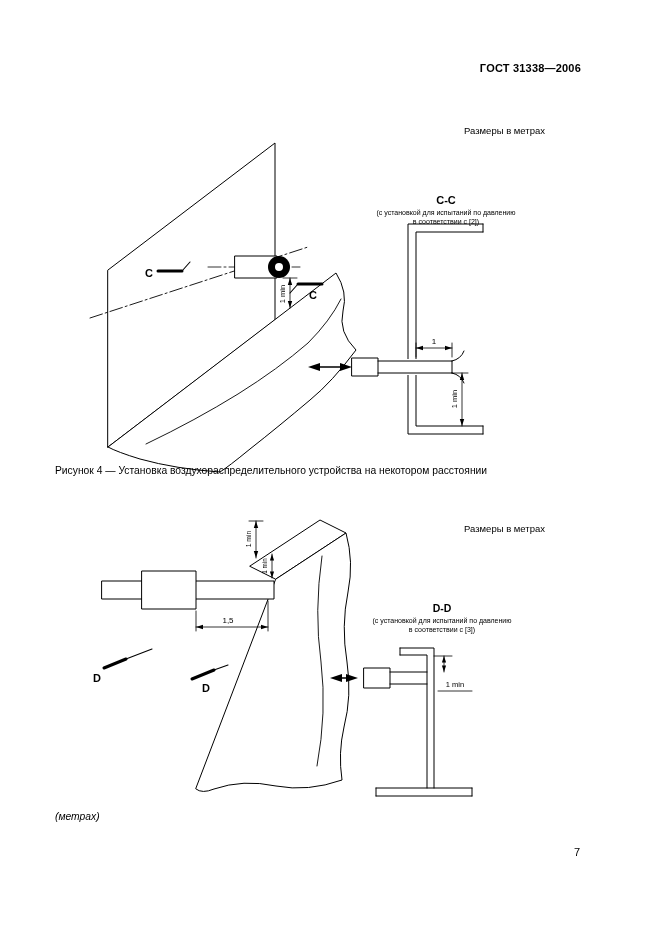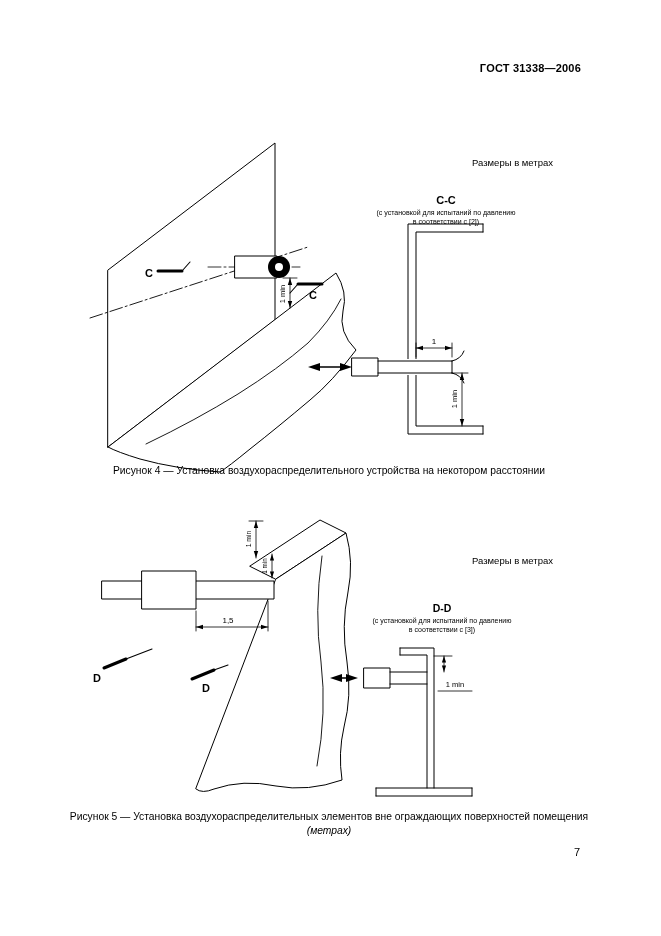--- a/index.html
+++ b/index.html
@@ -12,25 +12,25 @@
   .page {
     position:relative; width:661px; height:936px;
     background:#ffffff; overflow:hidden;
   }
   .art { position:absolute; left:0; top:0; z-index:1; }
   .txt { position:absolute; z-index:2; }
   .gost-header {
     top:62px; right:80px;
     font-size:11px; font-weight:bold; letter-spacing:0.2px;padding-left:45px;
   }
-  .units { font-size:9.5px; right:108px;margin-top:32px; }
+  .units { font-size:9.5px; right:116px; }
   .units-f4 { top:125px; }
   .units-f5 { top:523px; }
   .caption {
-    left:39px; width:580px; text-align:center;
+    left:55px; width:580px; 
     font-size:10.3px; line-height:14px;
   }
   .cap-f4 { top:464px; }
   .cap-f5 { top:810px; }
   .caption .line2-italic { font-style:italic; }
   .pagenum { top:846px; left:574px; font-size:11px; }
   .art text { font-family:"Liberation Sans", sans-serif; }
 </style>
 </head>
 <body>
@@ -195,18 +195,17 @@
   <div class="txt gost-header">ГОСТ 31338—2006</div>
 
   <div class="txt units units-f4">Размеры в метрах</div>
   <div class="txt units units-f5">Размеры в метрах</div>
 
   <div class="txt caption cap-f4">
     <div>Рисунок 4 — Установка воздухораспределительного устройства на некотором расстоянии</div>
   </div>
 
   <div class="txt caption cap-f5">
-    <div>Рисунок 5 — Установка воздухораспределительных элементов вне ограждающих поверхностей помещения</div>
     <div class="line2-italic">(метрах)</div>
   </div>
 
   <div class="txt pagenum">7</div>
 </div>
 
 </body></html>

